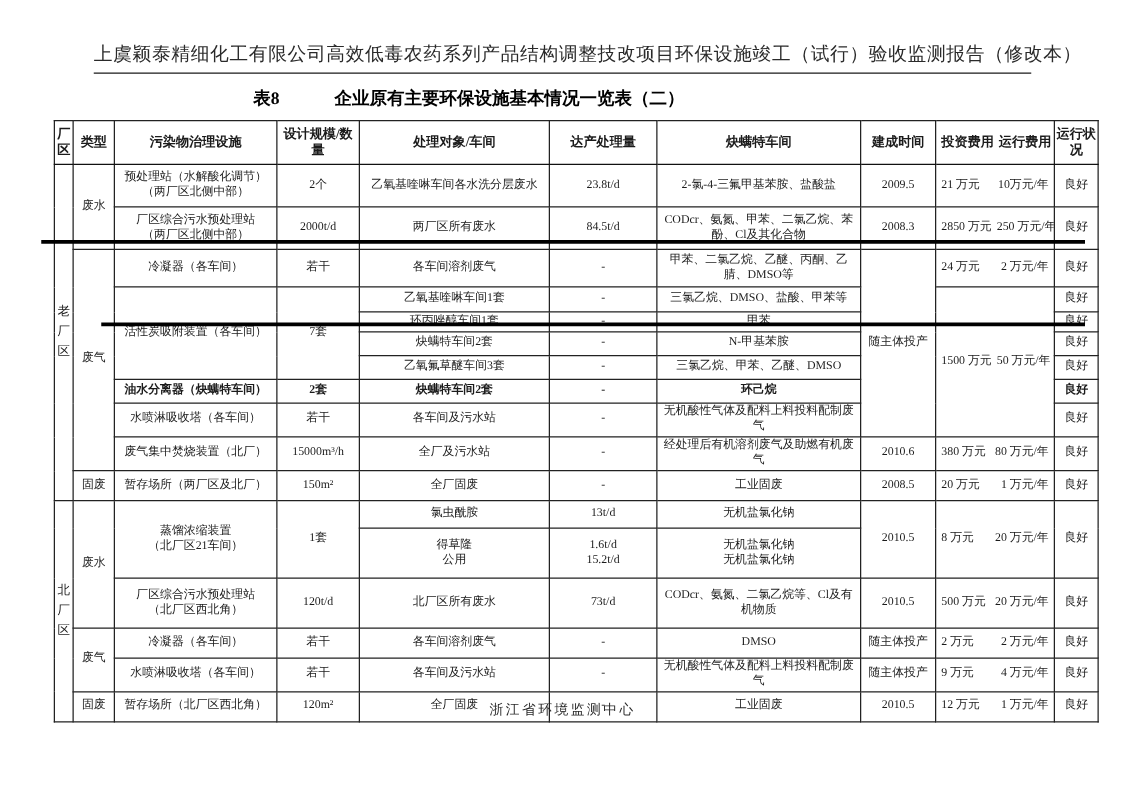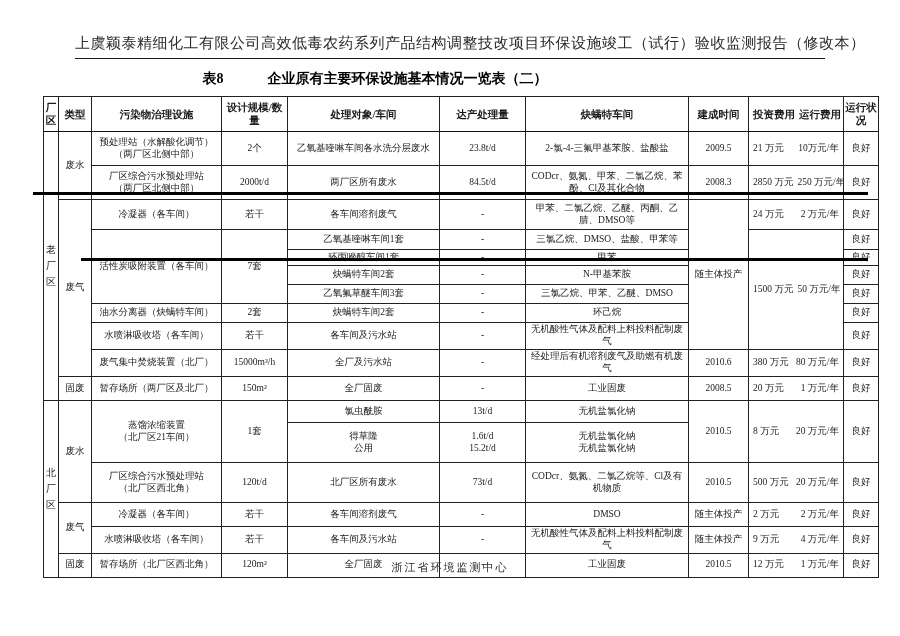--- a/index.html
+++ b/index.html
@@ -163,21 +163,21 @@
         <td>-</td>
         <td>N-甲基苯胺</td>
         <td>良好</td>
       </tr>
       <tr style="height: 19px;">
         <td>乙氧氟草醚车间3套</td>
         <td>-</td>
         <td>三氯乙烷、甲苯、乙醚、DMSO</td>
         <td>良好</td>
       </tr>
-      <tr style="height: 19px;">
+      <tr style="height: 19px; font-weight: bold;">
         <td>油水分离器（炔螨特车间）</td>
         <td>2套</td>
         <td>炔螨特车间2套</td>
         <td>-</td>
         <td>环己烷</td>
         <td>良好</td>
       </tr>
       <tr style="height: 20px;">
         <td>水喷淋吸收塔（各车间）</td>
         <td>若干</td>

